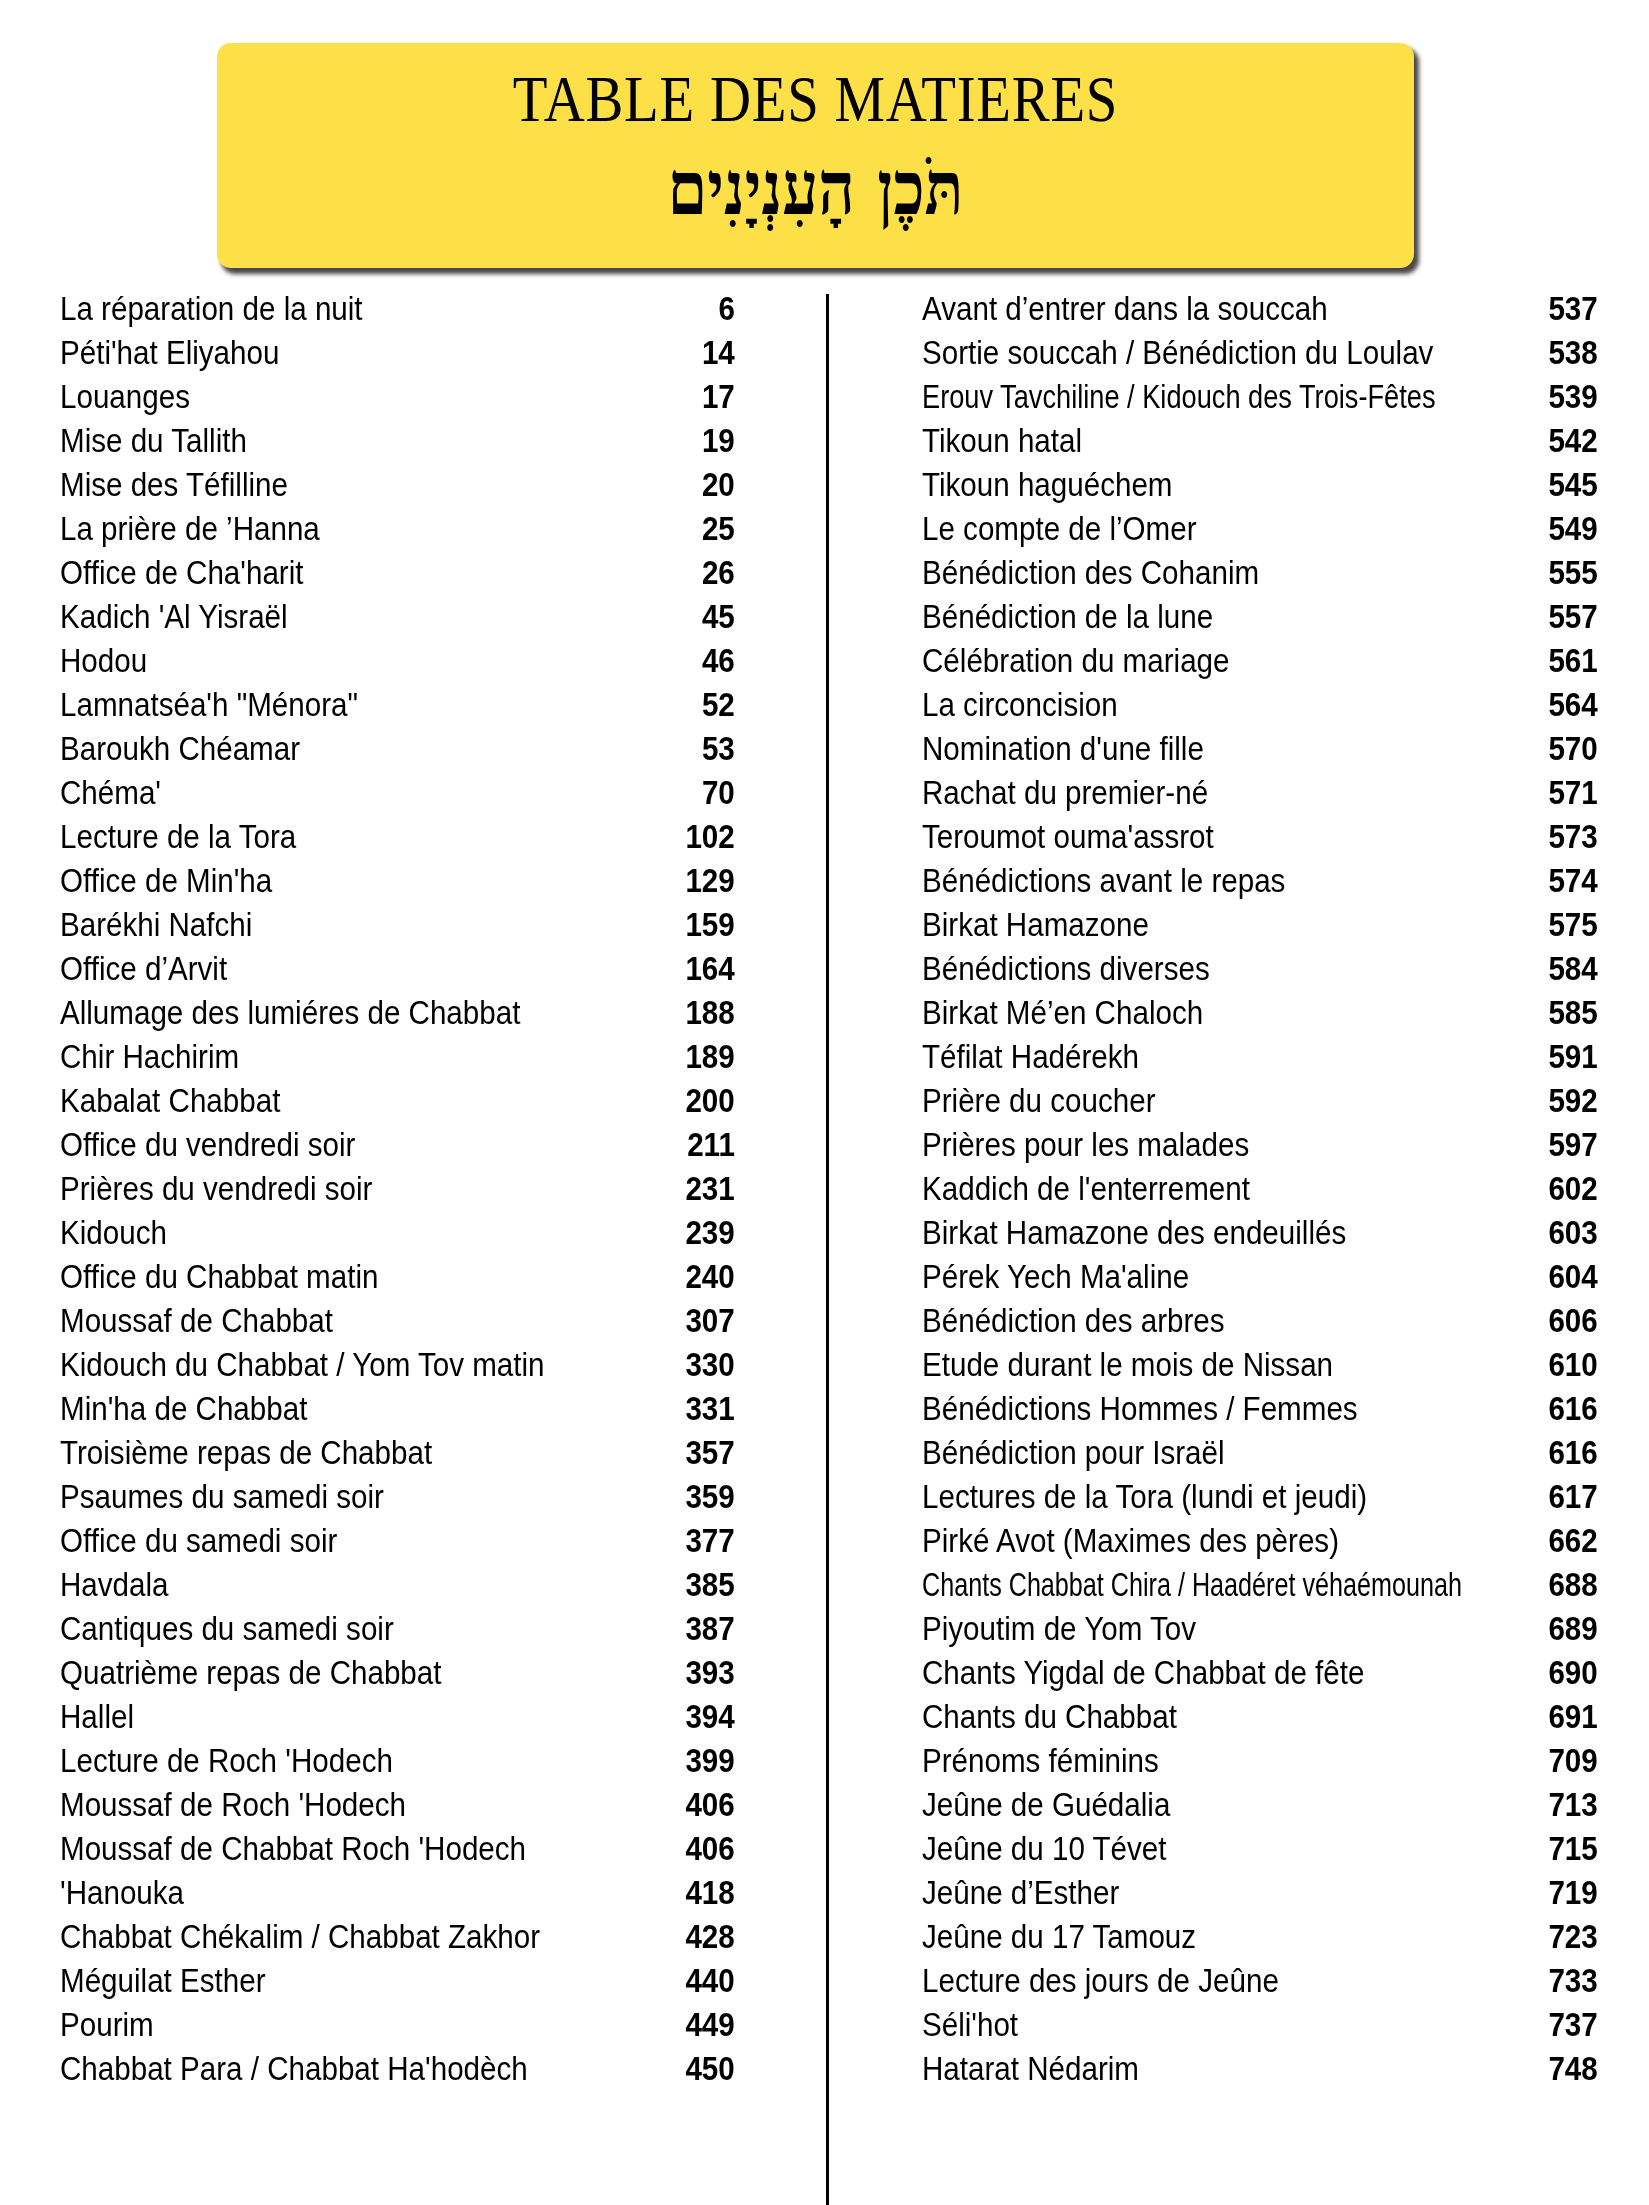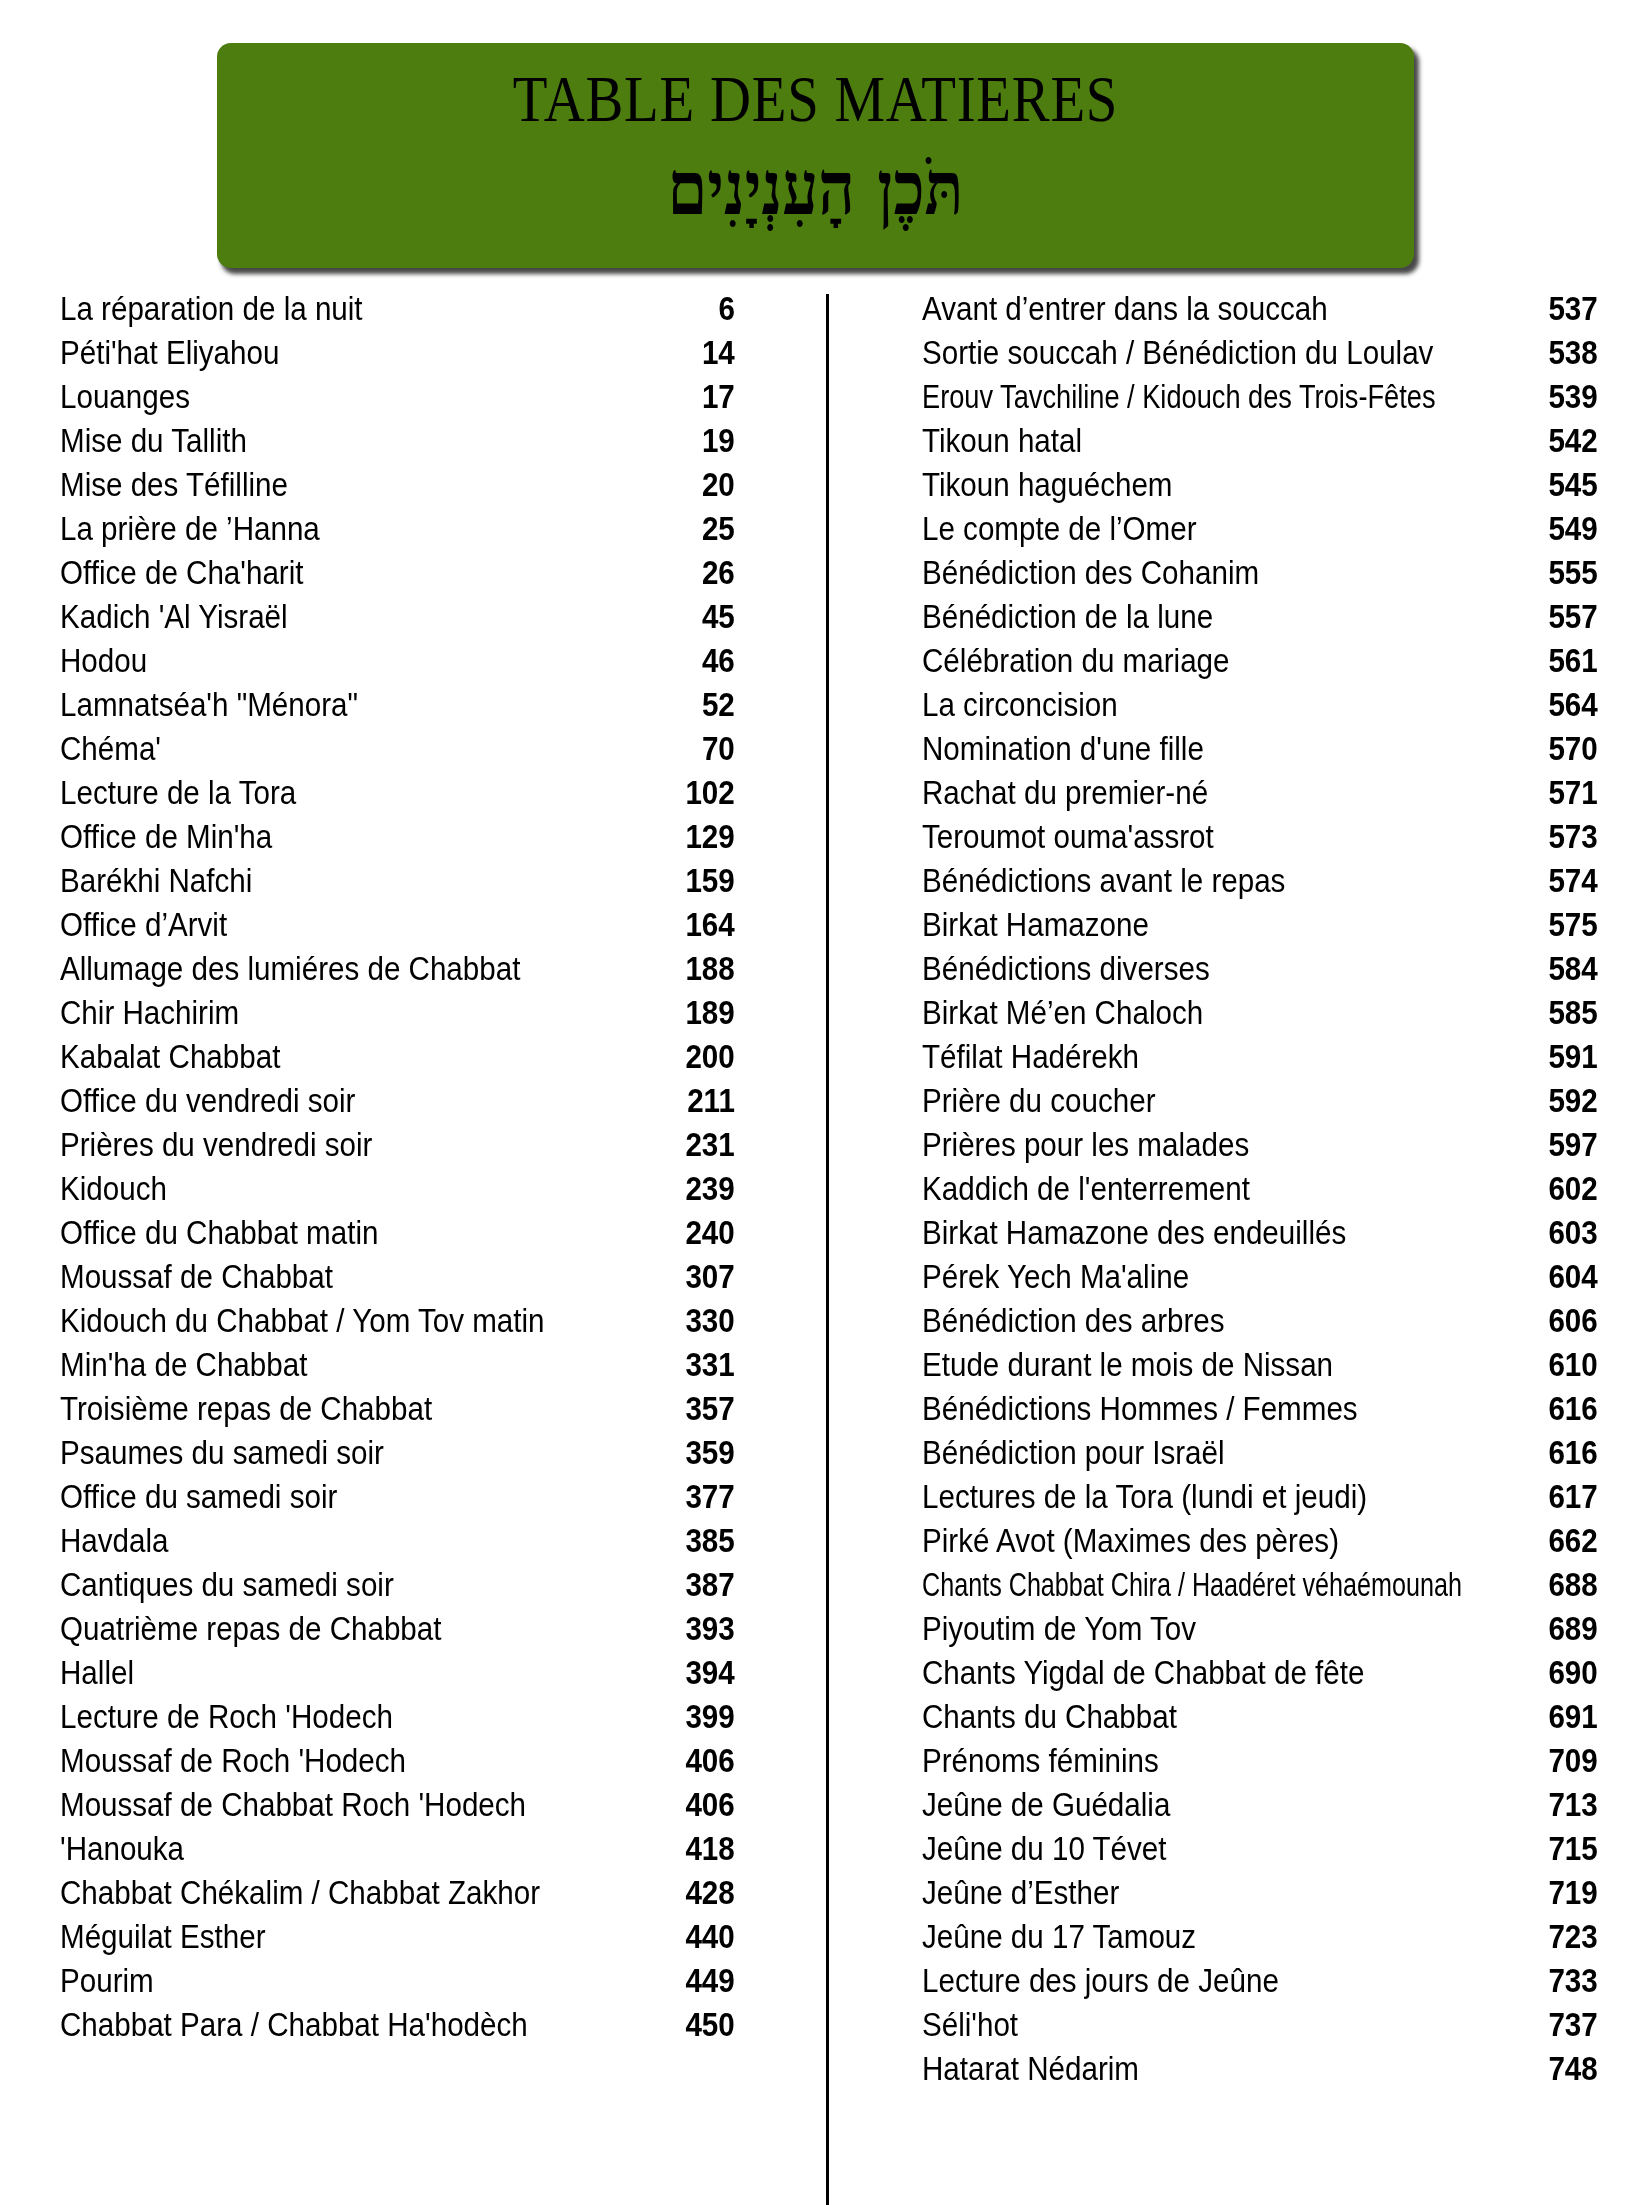--- a/index.html
+++ b/index.html
@@ -1,20 +1,20 @@
 <!DOCTYPE html>
 <html style="font-size:7px"><head>
 <meta charset="utf-8">
 <style>
   html, body { margin:0; padding:0; background:#ffffff; }
   body { width:1650px; height:2798px; position:relative; overflow:hidden; }
 
   .header-box {
     position:absolute; left:217px; top:43px; width:1197px; height:225px;
-    background:#4d7c0f; border-radius:14px;
+    background:#fde047; border-radius:14px;
     box-shadow: 4.4px 5.3px 4.4px rgba(40,40,40,0.85);
   }
   .title-fr {
     position:absolute; left:0; right:0; top:23px; text-align:center;
     font-family:"Liberation Serif", serif; font-size:66px; line-height:66px;
     color:#000; letter-spacing:0.9px;
     transform:scaleX(0.86); transform-origin:center;
   }
   .title-he {
     position:absolute; left:0; right:0; top:101px; text-align:center;
@@ -90,20 +90,24 @@
     </div>
     <div class="row">
       <span class="label">Hodou</span>
       <span class="page">46</span>
     </div>
     <div class="row">
       <span class="label">Lamnatséa'h "Ménora"</span>
       <span class="page">52</span>
     </div>
     <div class="row">
+      <span class="label">Baroukh Chéamar</span>
+      <span class="page">53</span>
+    </div>
+    <div class="row">
       <span class="label">Chéma'</span>
       <span class="page">70</span>
     </div>
     <div class="row">
       <span class="label">Lecture de la Tora</span>
       <span class="page">102</span>
     </div>
     <div class="row">
       <span class="label">Office de Min'ha</span>
       <span class="page">129</span>

